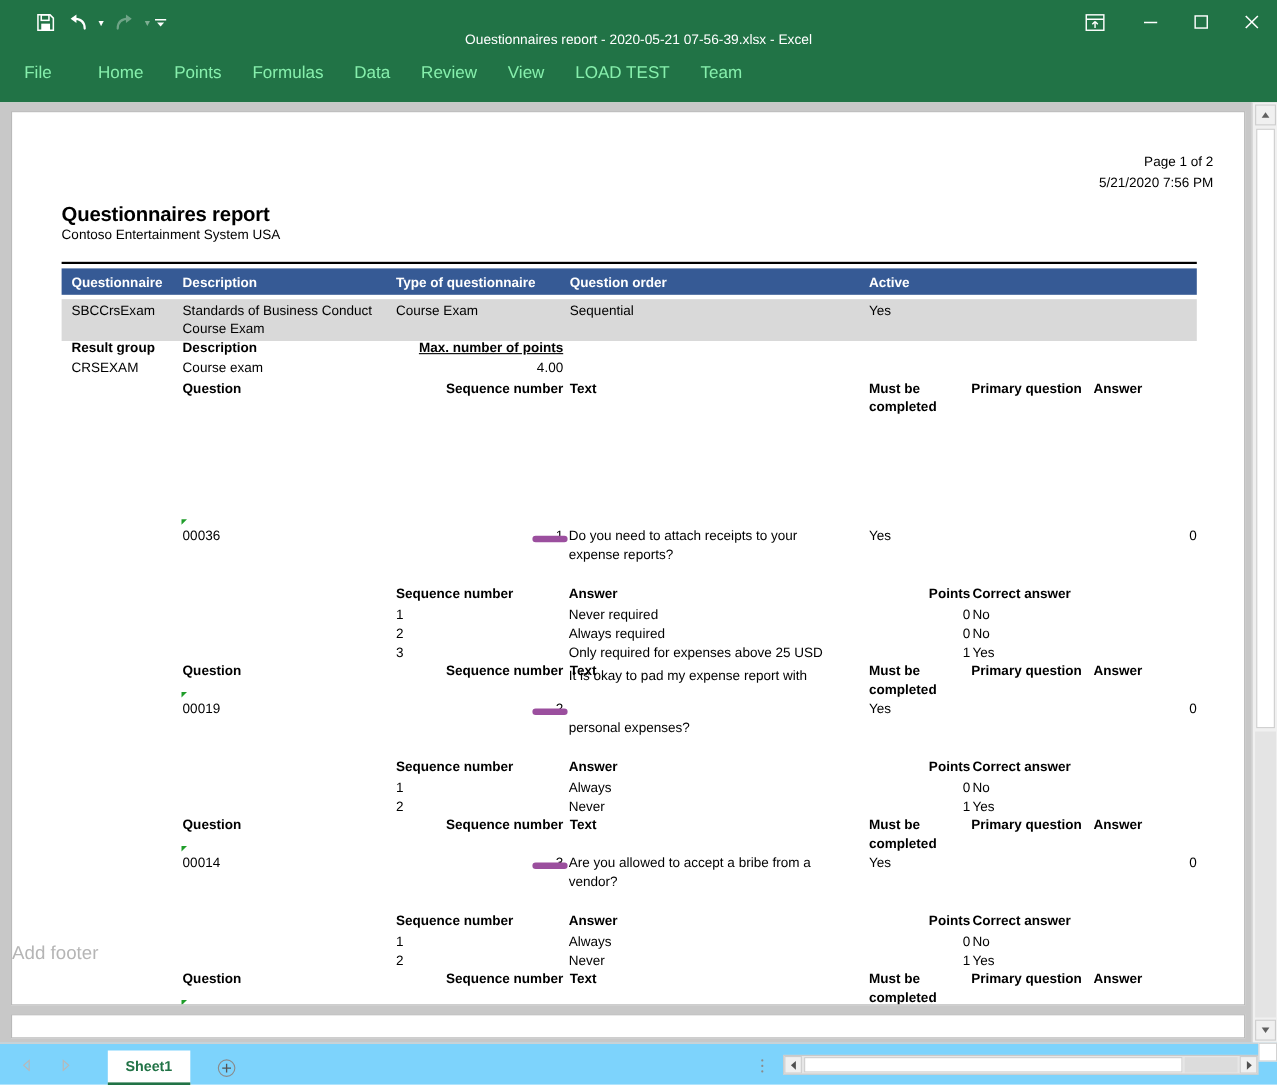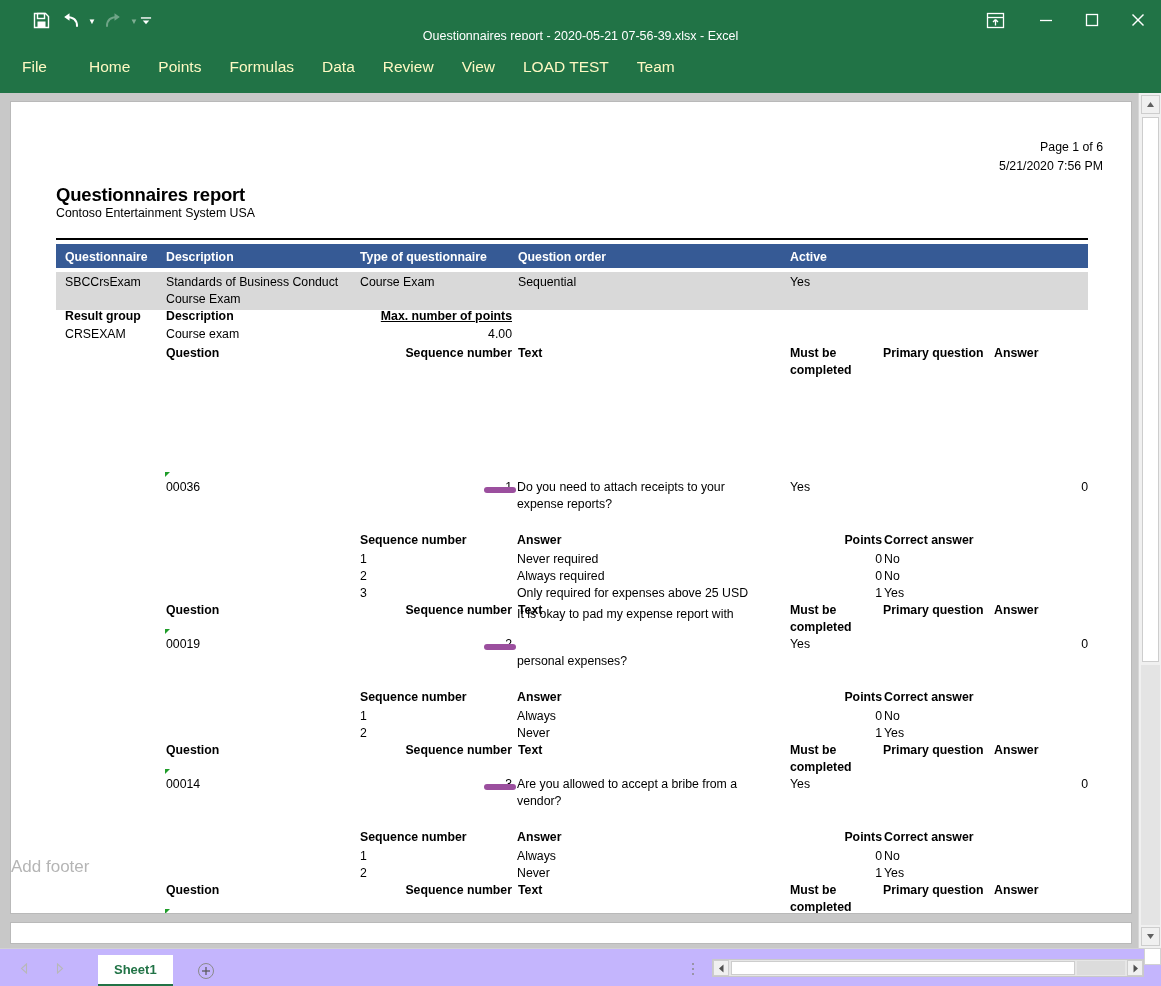--- a/index.html
+++ b/index.html
@@ -50,21 +50,21 @@
   
   .ribbonbar {
     position: absolute; left: 0; top: 40px;
     width: 1161px; height: 53px;
     background: #217346;
   }
   .tabs { position: absolute; left: 0; top: 0; height: 53px; display: flex; align-items: center; }
   .tab {
     height: 53px; display: flex; align-items: center;
     padding: 0 14px;
-    font-size: 15.5px; color: #fef9c3; cursor: pointer; white-space: nowrap;
+    font-size: 15.5px; color: #86efac; cursor: pointer; white-space: nowrap;
   }
   .tab.file { padding: 0 22px; margin-right: 6px; }
 
   .right-cluster { position: absolute; right: 0; top: 0; height: 53px; display: flex; align-items: center; }
   .tellme {
     display: flex; align-items: center; gap: 7px;
     height: 53px; padding: 0 4px 0 8px;
     font-size: 14.5px; color: #e7f1ea; cursor: pointer; white-space: nowrap;
   }
   .signin {
@@ -177,21 +177,21 @@
   }
   .addfooter {
     position: absolute; left: 0; top: 755px; width: 1122px;
     text-align: left; font-size: 17px; color: #b5b5b5;
   }
 
   
   .bottombar {
     position: absolute; left: 0; top: 948px;
     width: 1161px; height: 38px;
-    background: #c4b5fd;
+    background: #7dd3fc;
     border-top: 1px solid #d2d2d2;
   }
   .nav-arrows { position: absolute; left: 14px; top: 8px; display: flex; gap: 16px; }
   .nav-arrow { width: 20px; height: 22px; display: flex; align-items: center; justify-content: center; cursor: pointer; color: #bdbdbd; font-size: 11px; }
   .sheettab {
     position: absolute; left: 98px; top: 6px;
     height: 32px; padding: 0 16px;
     background: #ffffff;
     border-bottom: 3px solid #217346;
     display: flex; align-items: center;
@@ -317,21 +317,21 @@
   </div>
 
 </div>
 
 <div class="sheet-area">
 
   <div class="page">
     <div class="rpt">
 
       <div class="meta">
-        <div>Page 1 of 6</div>
+        <div>Page 1 of 2</div>
         <div>5/21/2020 7:56 PM</div>
       </div>
 
       <div class="rpt-title">Questionnaires report</div>
       <div class="rpt-sub">Contoso Entertainment System USA</div>
 
       <div class="topline"></div>
       <div class="hdr-band"></div>
       <div class="gray-band"></div>
 

